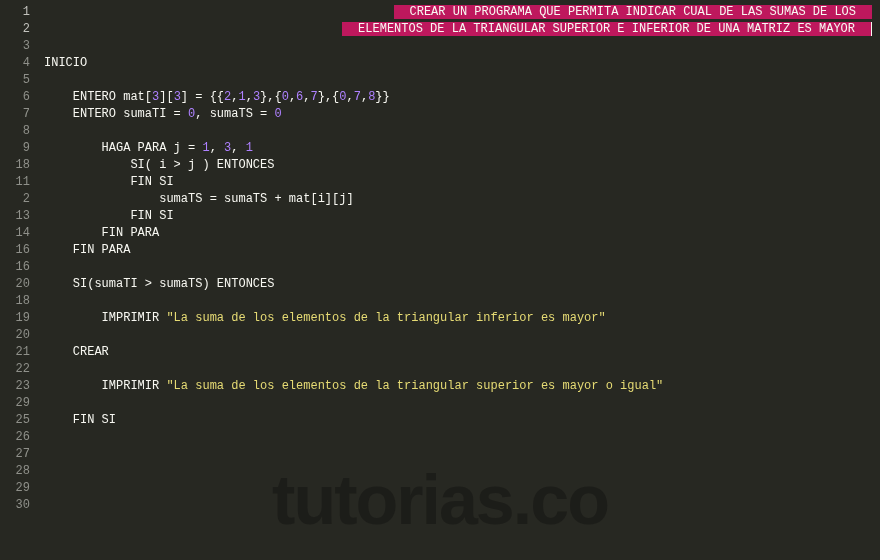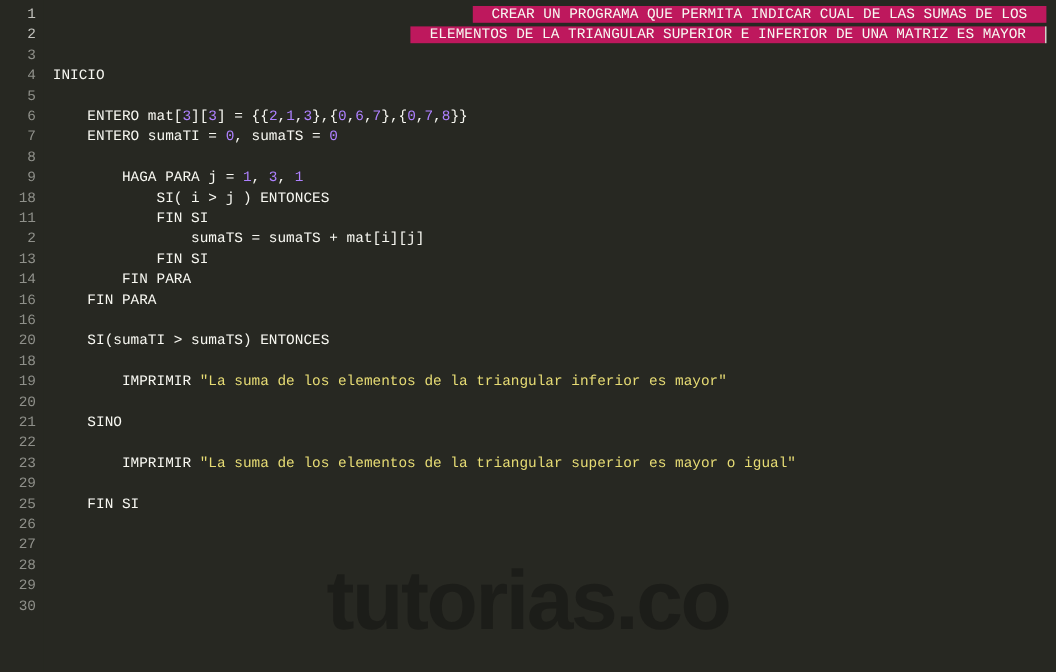--- a/index.html
+++ b/index.html
@@ -124,21 +124,21 @@
       <div class="row"><span class="plain">            FIN SI</span></div>
       <div class="row"><span class="plain">                sumaTS = sumaTS + mat[i][j]</span></div>
       <div class="row"><span class="plain">            FIN SI</span></div>
       <div class="row"><span class="plain">        FIN PARA</span></div>
       <div class="row"><span class="plain">    FIN PARA</span></div>
       <div class="row"></div>
       <div class="row"><span class="plain">    SI(sumaTI &gt; sumaTS) ENTONCES</span></div>
       <div class="row"></div>
       <div class="row"><span class="plain">        IMPRIMIR </span><span class="str">"La suma de los elementos de la triangular inferior es mayor"</span></div>
       <div class="row"></div>
-      <div class="row"><span class="plain">    SINO</span></div>
+      <div class="row"><span class="plain">    CREAR</span></div>
       <div class="row"></div>
       <div class="row"><span class="plain">        IMPRIMIR </span><span class="str">"La suma de los elementos de la triangular superior es mayor o igual"</span></div>
       <div class="row"></div>
       <div class="row"><span class="plain">    FIN SI</span></div>
       <div class="row"></div>
     </div>
 </div>
 
 <div class="watermark">tutorias.co</div>
 

